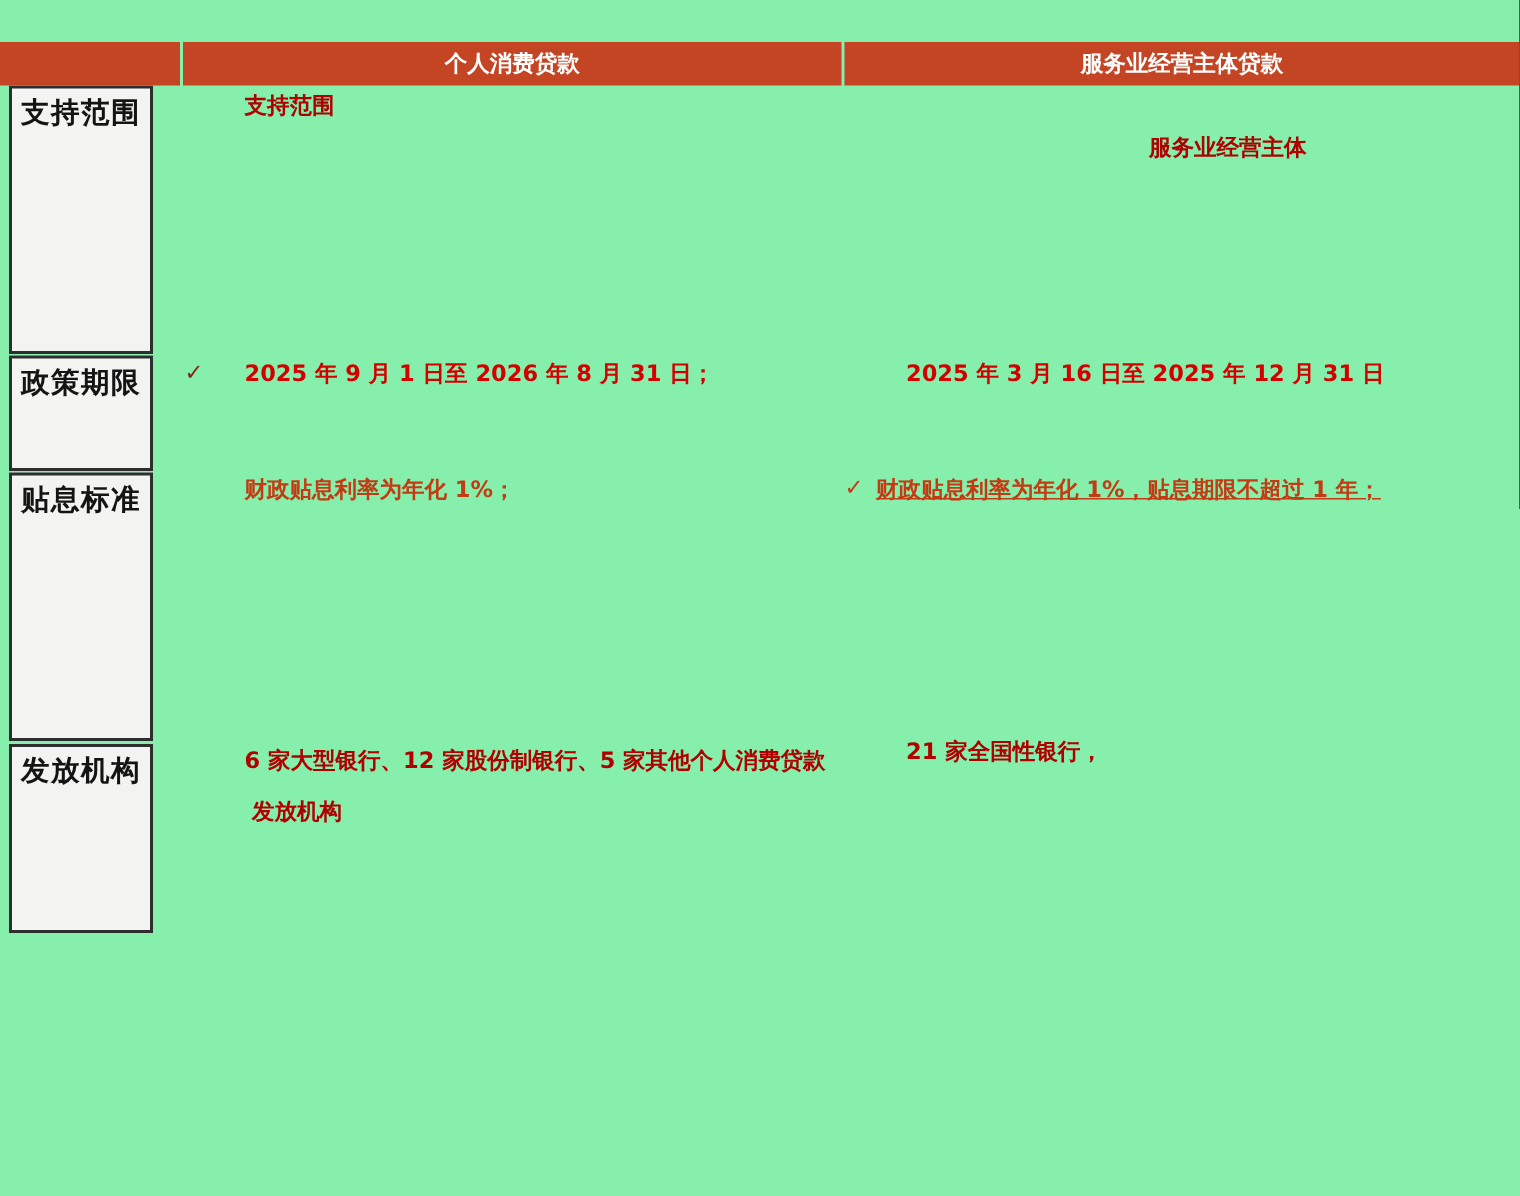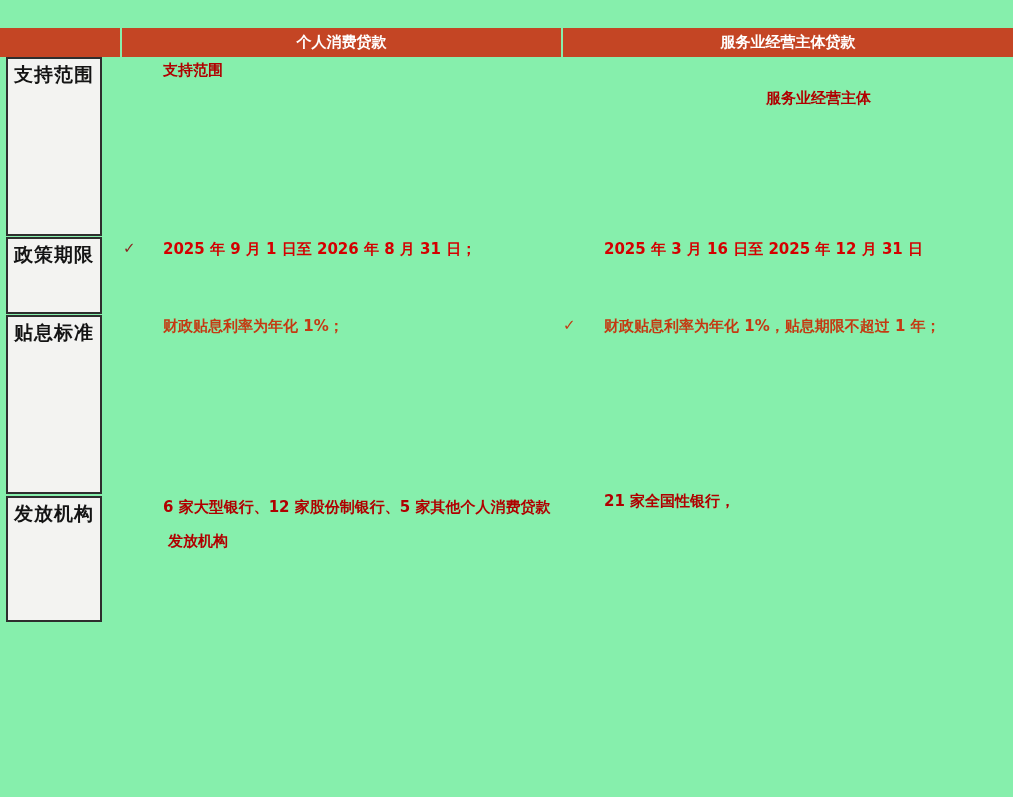--- a/index.html
+++ b/index.html
@@ -73,19 +73,19 @@
 
   <div class="txt red-dark" style="left:163px;top:60px;">支持范围</div>
   <div class="txt red-dark" style="left:766px;top:88px;">服务业经营主体</div>
 
   <span class="check check-dark" style="left:123px;top:239px;">✓</span>
   <div class="txt red-bright" style="left:163px;top:239px;">2025 年 9 月 1 日至 2026 年 8 月 31 日；</div>
   <div class="txt red-bright" style="left:604px;top:239px;">2025 年 3 月 16 日至 2025 年 12 月 31 日</div>
 
   <div class="txt red-orange" style="left:163px;top:316px;">财政贴息利率为年化 1%；</div>
   <span class="check check-orange" style="left:563px;top:316px;">✓</span>
-  <div class="txt red-orange" style="left:604px;top:316px;">财政贴息利率为年化 1%，贴息期限不超过 1 年；</div>
+  <div class="txt red-orange" style="left:584px;top:316px;text-decoration:underline;">财政贴息利率为年化 1%，贴息期限不超过 1 年；</div>
 
   <div class="txt red-dark" style="left:163px;top:497px;">6 家大型银行、12 家股份制银行、5 家其他个人消费贷款</div>
   <div class="txt red-dark" style="left:168px;top:531px;">发放机构</div>
   <div class="txt red-dark" style="left:604px;top:491px;">21 家全国性银行，</div>
 
 </div>
 
 </body></html>

